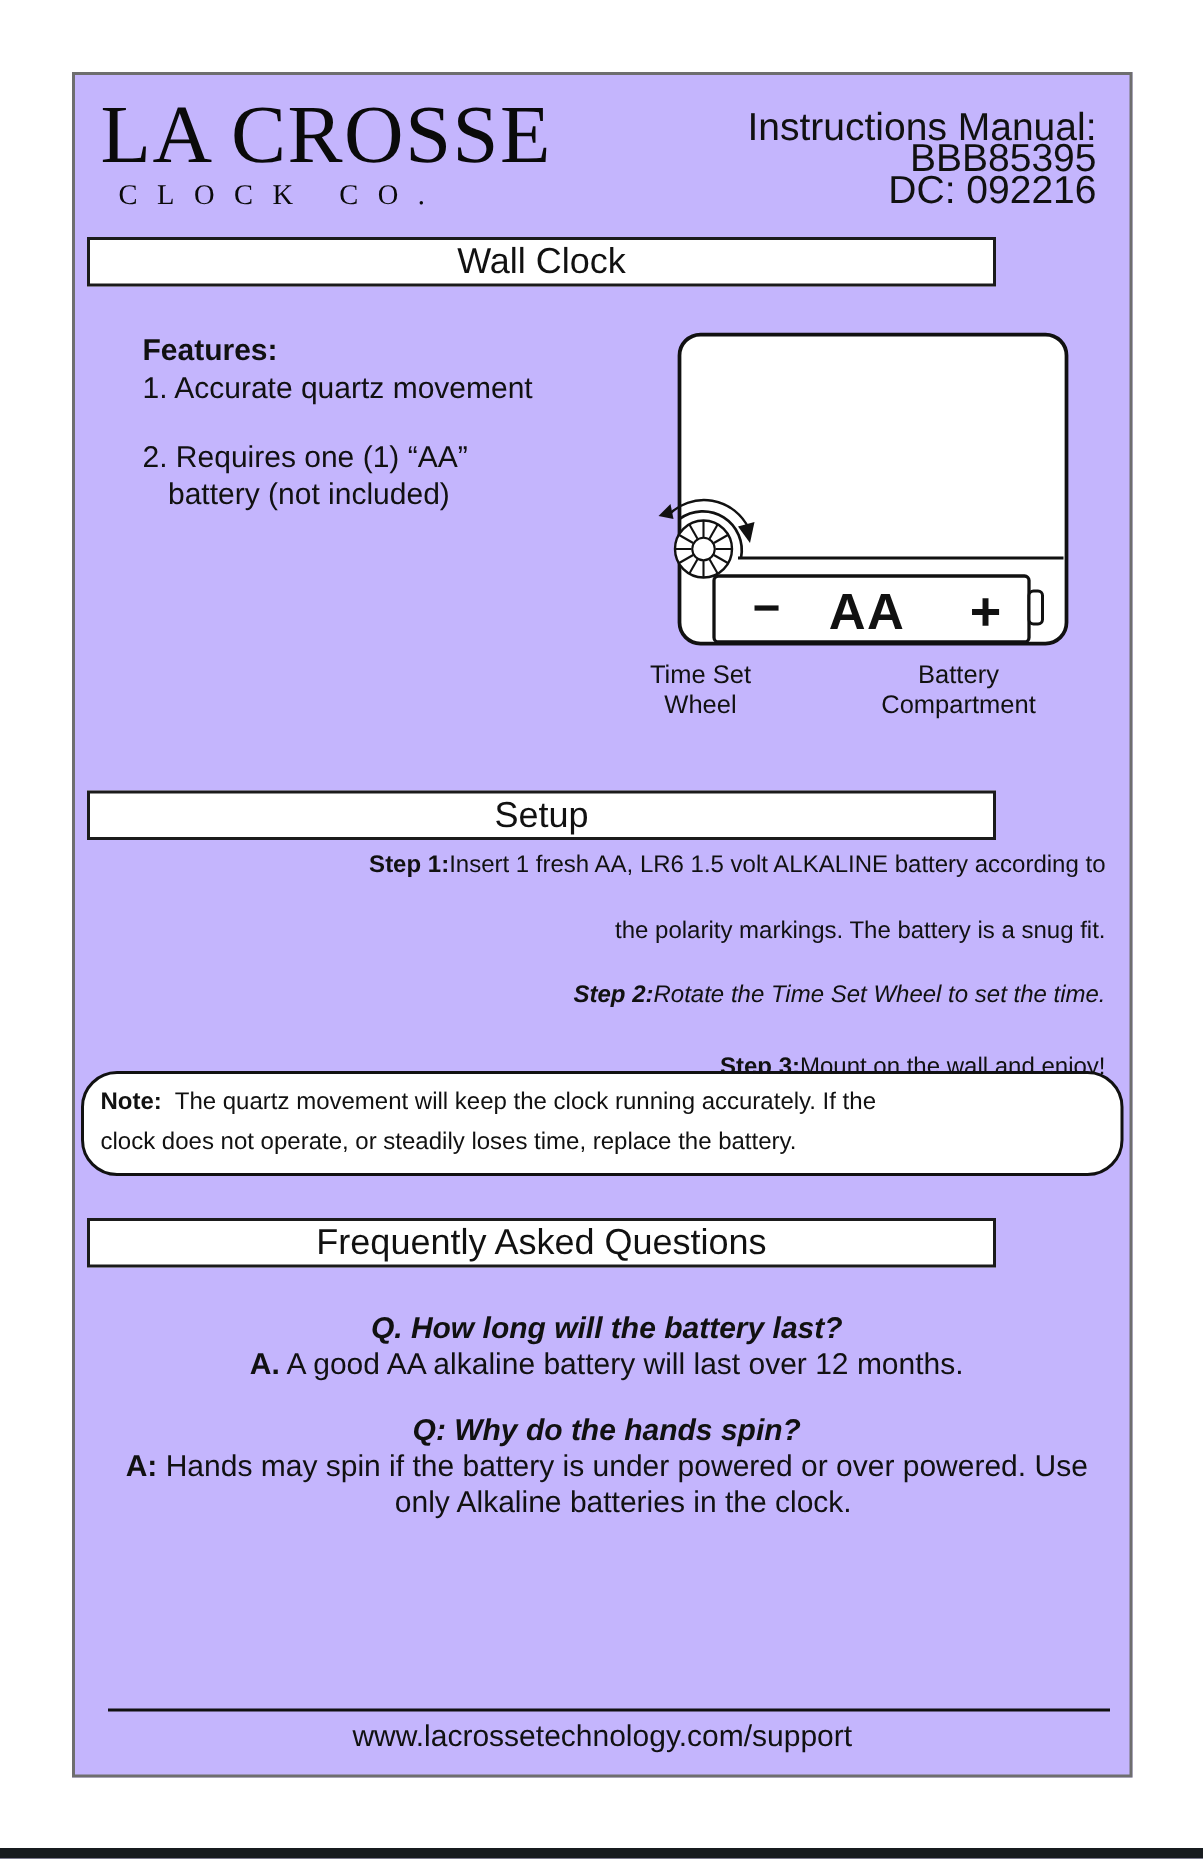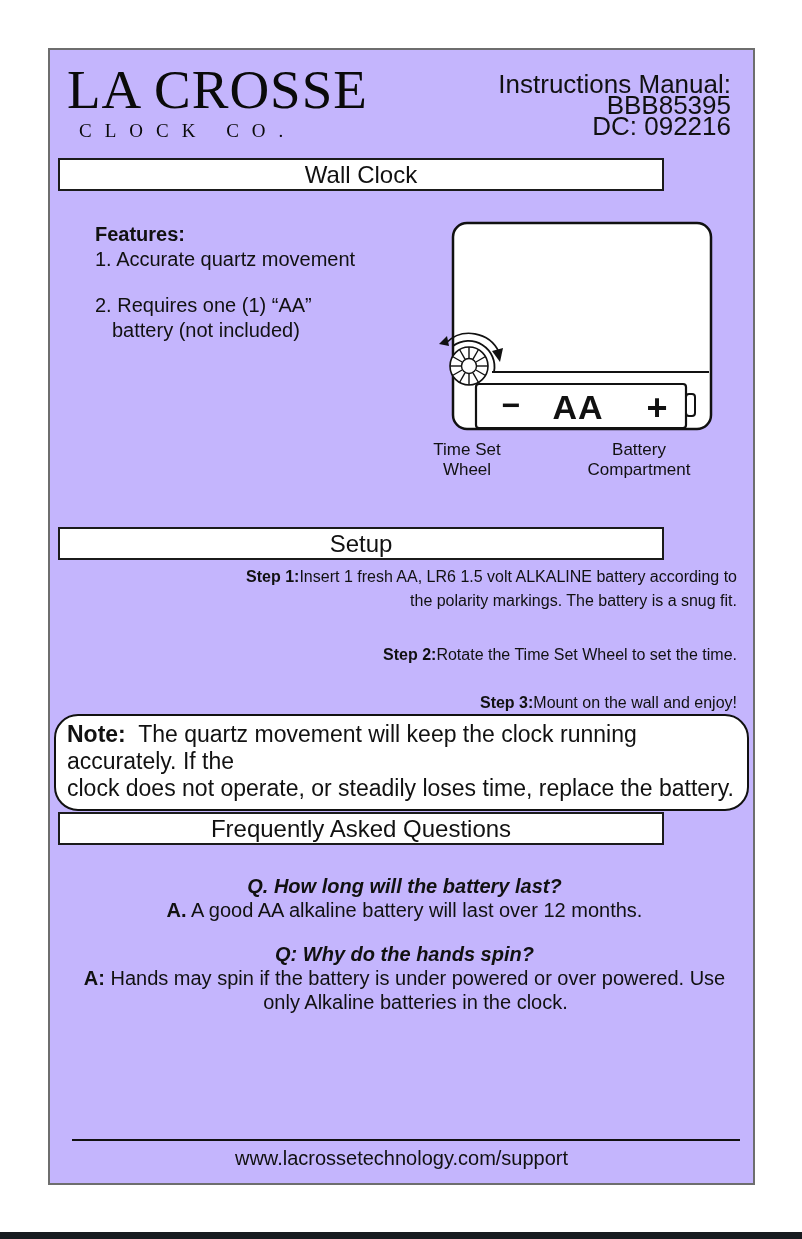--- a/index.html
+++ b/index.html
@@ -31,28 +31,28 @@
   .features{position:absolute;left:45px;top:172px;font-size:20px;line-height:25px;}
   .features-heading{font-weight:bold;}
   .feature-2{margin-top:21px;}
   .feature-2-cont{padding-left:17px;}
   
   .diagram{position:absolute;left:382px;top:170px;}
   .dia-label{font-family:"Liberation Sans", sans-serif;font-size:17px;fill:#111;}
   
   .steps{position:absolute;left:27px;top:515px;width:660px;font-size:16px;line-height:24px;text-align:right;}
   .step-label{font-weight:bold;display:inline-block;width:73px;}
-  .step-cont{padding-left:73px;}
-  .step-2{margin-top:30px;}
+  .step-cont{padding-left:73px;margin-top:20px;}
+  .step-2{margin-top:19px;font-style:italic;}
   .step-3{margin-top:24px;}
   
   .note-box{
     position:absolute;left:4px;top:664px;width:695px;box-sizing:border-box;
     border:2.5px solid #111;border-radius:24px;padding:5px 11px 7px 11px;
-    font-size:23px;line-height:27px;background:#fff;
+    font-size:16px;line-height:27px;background:#fff;
   }
   .note-label{font-weight:bold;}
   
   .faq{position:absolute;left:22px;top:824px;width:665px;font-size:20px;line-height:24px;text-align:center;}
   .faq-q{font-weight:bold;}
   .faq-q.italic{font-style:italic;}
   .faq-a-label{font-weight:bold;}
   .faq-item{margin-top:20px;}
   .faq-item:first-child{margin-top:0;}
   .a2-cont{padding-left:28px;}

